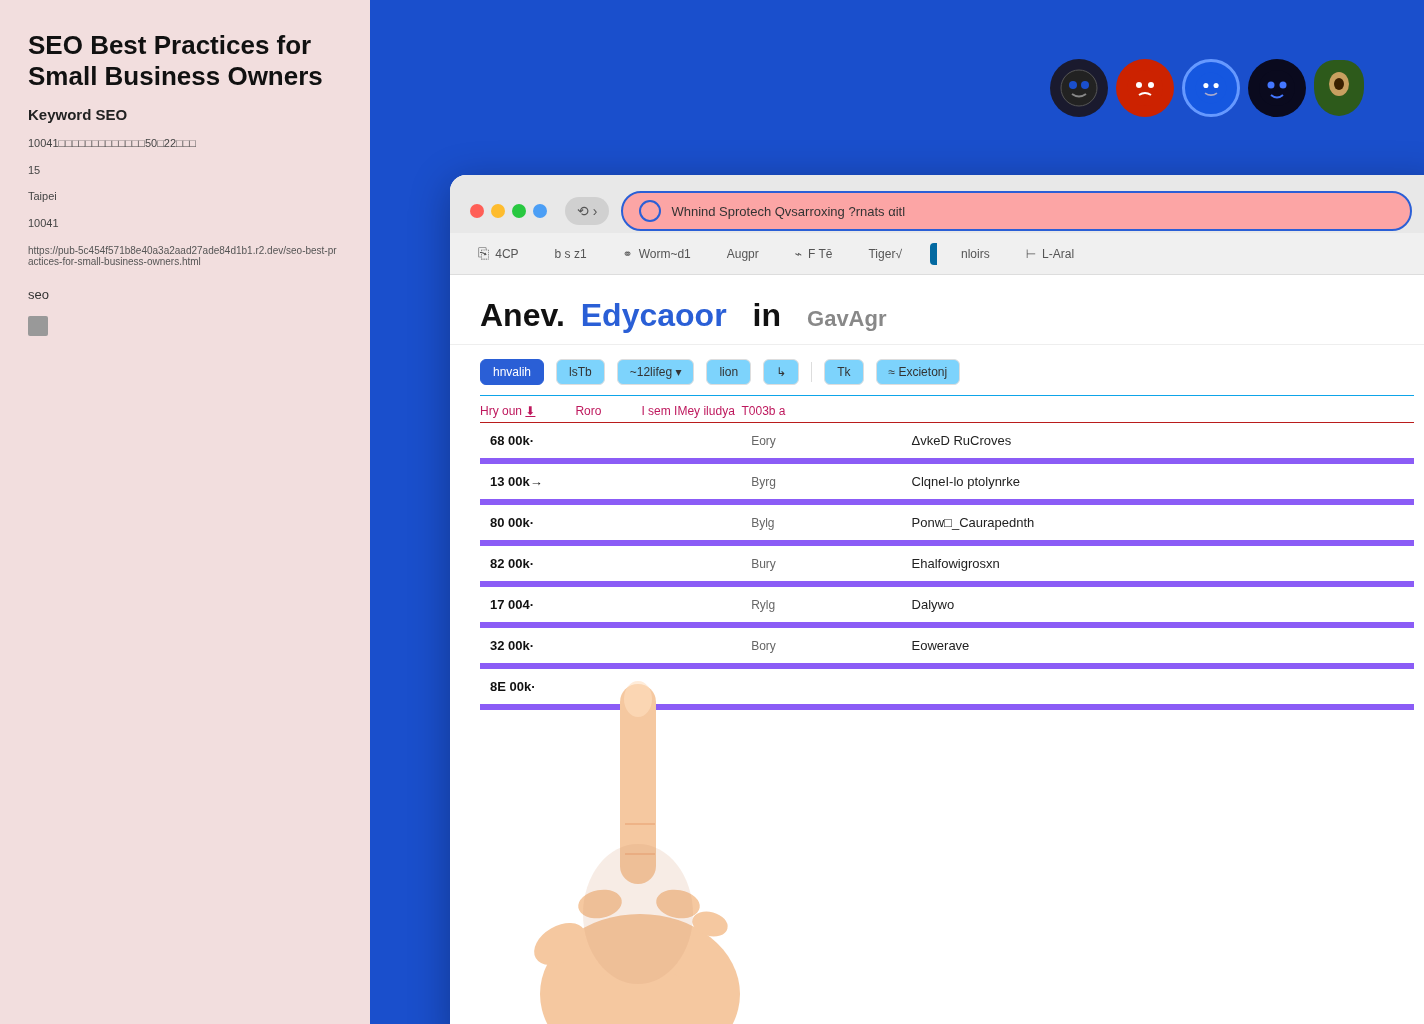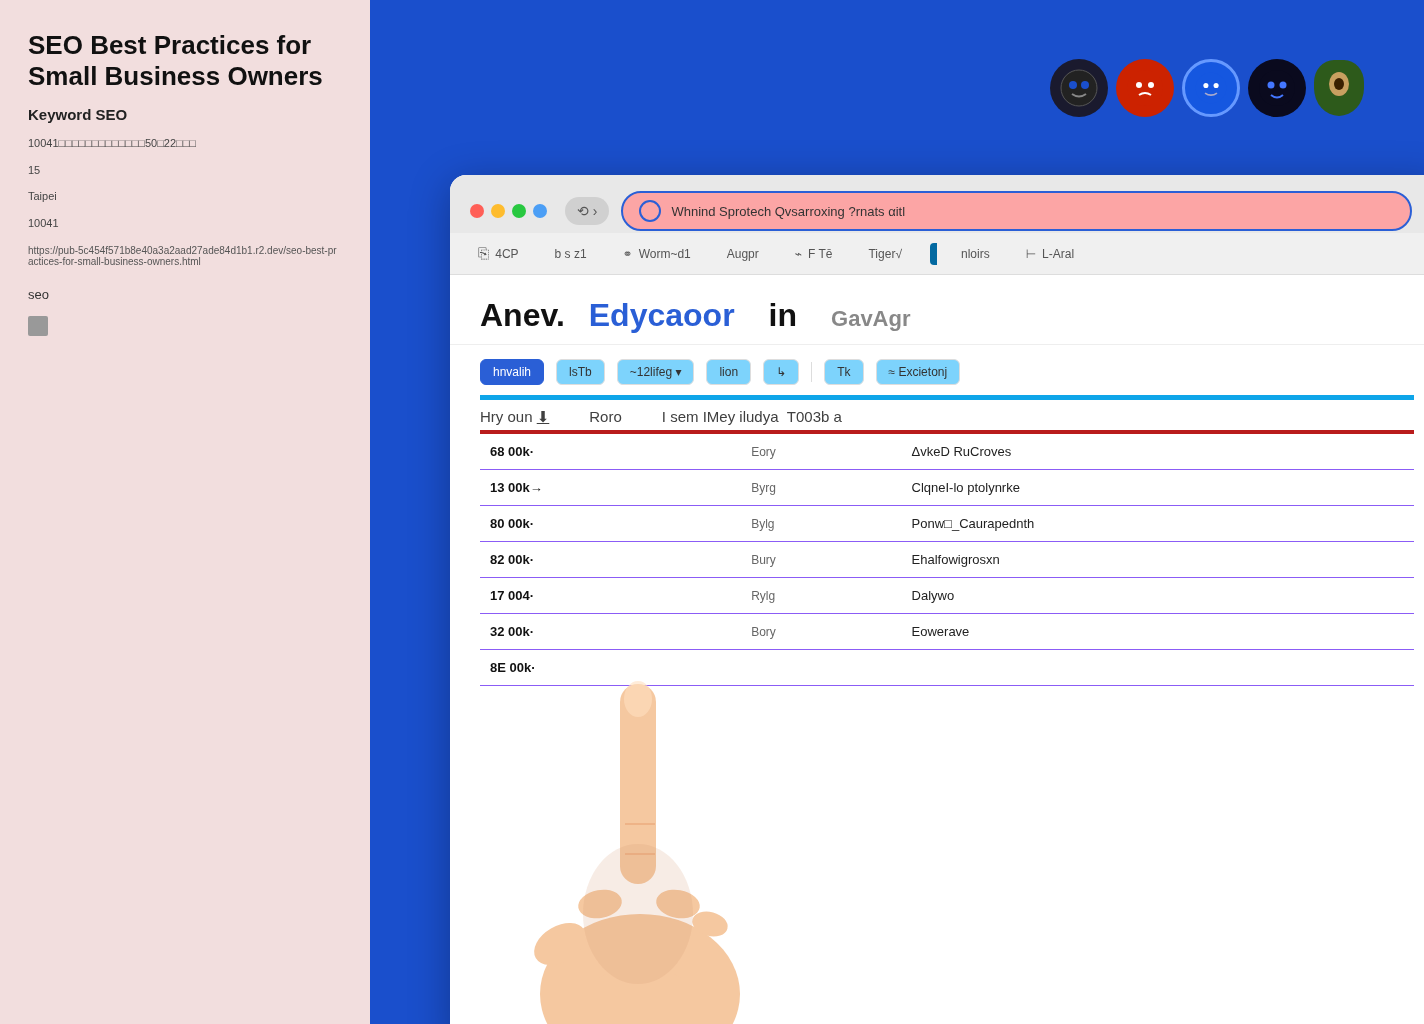--- a/index.html
+++ b/index.html
@@ -200,41 +200,41 @@
     
     .page-header {
       padding: 22px 30px 10px 30px;
       border-bottom: 1px solid #eee;
     }
     .page-header-title {
       font-size: 32px;
       font-weight: 700;
       color: #111;
       display: flex;
-      gap: 24px;
+      gap: 16px;
       align-items: baseline;
     }
     .page-header-title .highlight {
       color: #2a5fd6;
     }
     .page-header-subtitle {
       font-size: 18px;
       color: #666;
     }
 
     
     .data-section {
       padding: 0 30px;
     }
     .table-toolbar {
       display: flex;
       align-items: center;
       gap: 12px;
       padding: 14px 0 10px 0;
-      border-bottom: 5px solid #0ea5e9;
+      border-bottom: 1px solid #0ea5e9;
       font-size: 13px;
       color: #333;
     }
     .toolbar-btn {
       padding: 5px 12px;
       border-radius: 6px;
       background: #7dd3fc;
       border: 1px solid #ddd;
       font-size: 12px;
       cursor: pointer;
@@ -251,21 +251,21 @@
       background: #ddd;
     }
 
     .data-table {
       width: 100%;
       border-collapse: collapse;
       font-size: 13px;
     }
     .data-table td {
       padding: 10px 10px;
-      border-bottom: 1px solid #8b5cf6;
+      border-bottom: 6px solid #8b5cf6;
       color: #222;
       vertical-align: middle;
     }
     .data-table td:first-child {
       font-weight: 700;
       color: #111;
       font-size: 13px;
     }
     .data-table td:nth-child(2) {
       color: #666;
@@ -417,21 +417,21 @@
           <button class="toolbar-btn primary">hnvalih</button>
           <span class="toolbar-btn">lsTb</span>
           <span class="toolbar-btn">~12lifeg ▾</span>
           <span class="toolbar-btn">lion</span>
           <span class="toolbar-btn">↳</span>
           <div class="toolbar-divider"></div>
           <span class="toolbar-btn">Tk</span>
           <span class="toolbar-btn">≈ Excietonj</span>
         </div>
 
-        <div style="display:flex;gap:40px;padding:8px 0 4px 0;font-size:15px;color:#404040;border-bottom:4px solid #b91c1c;">
+        <div style="display:flex;gap:40px;padding:8px 0 4px 0;font-size:12px;color:#be185d;border-bottom:1px solid #b91c1c;">
           <span>Hry oun <span style="text-decoration:underline;">⬇</span></span>
           <span>Roro</span>
           <span>I sem IMey iludya&nbsp;&nbsp;T003b a</span>
         </div>
 
         <table class="data-table">
           <tbody id="table-body">
           <tr>
       <td>68 00k·</td>
       <td>Eory</td>

